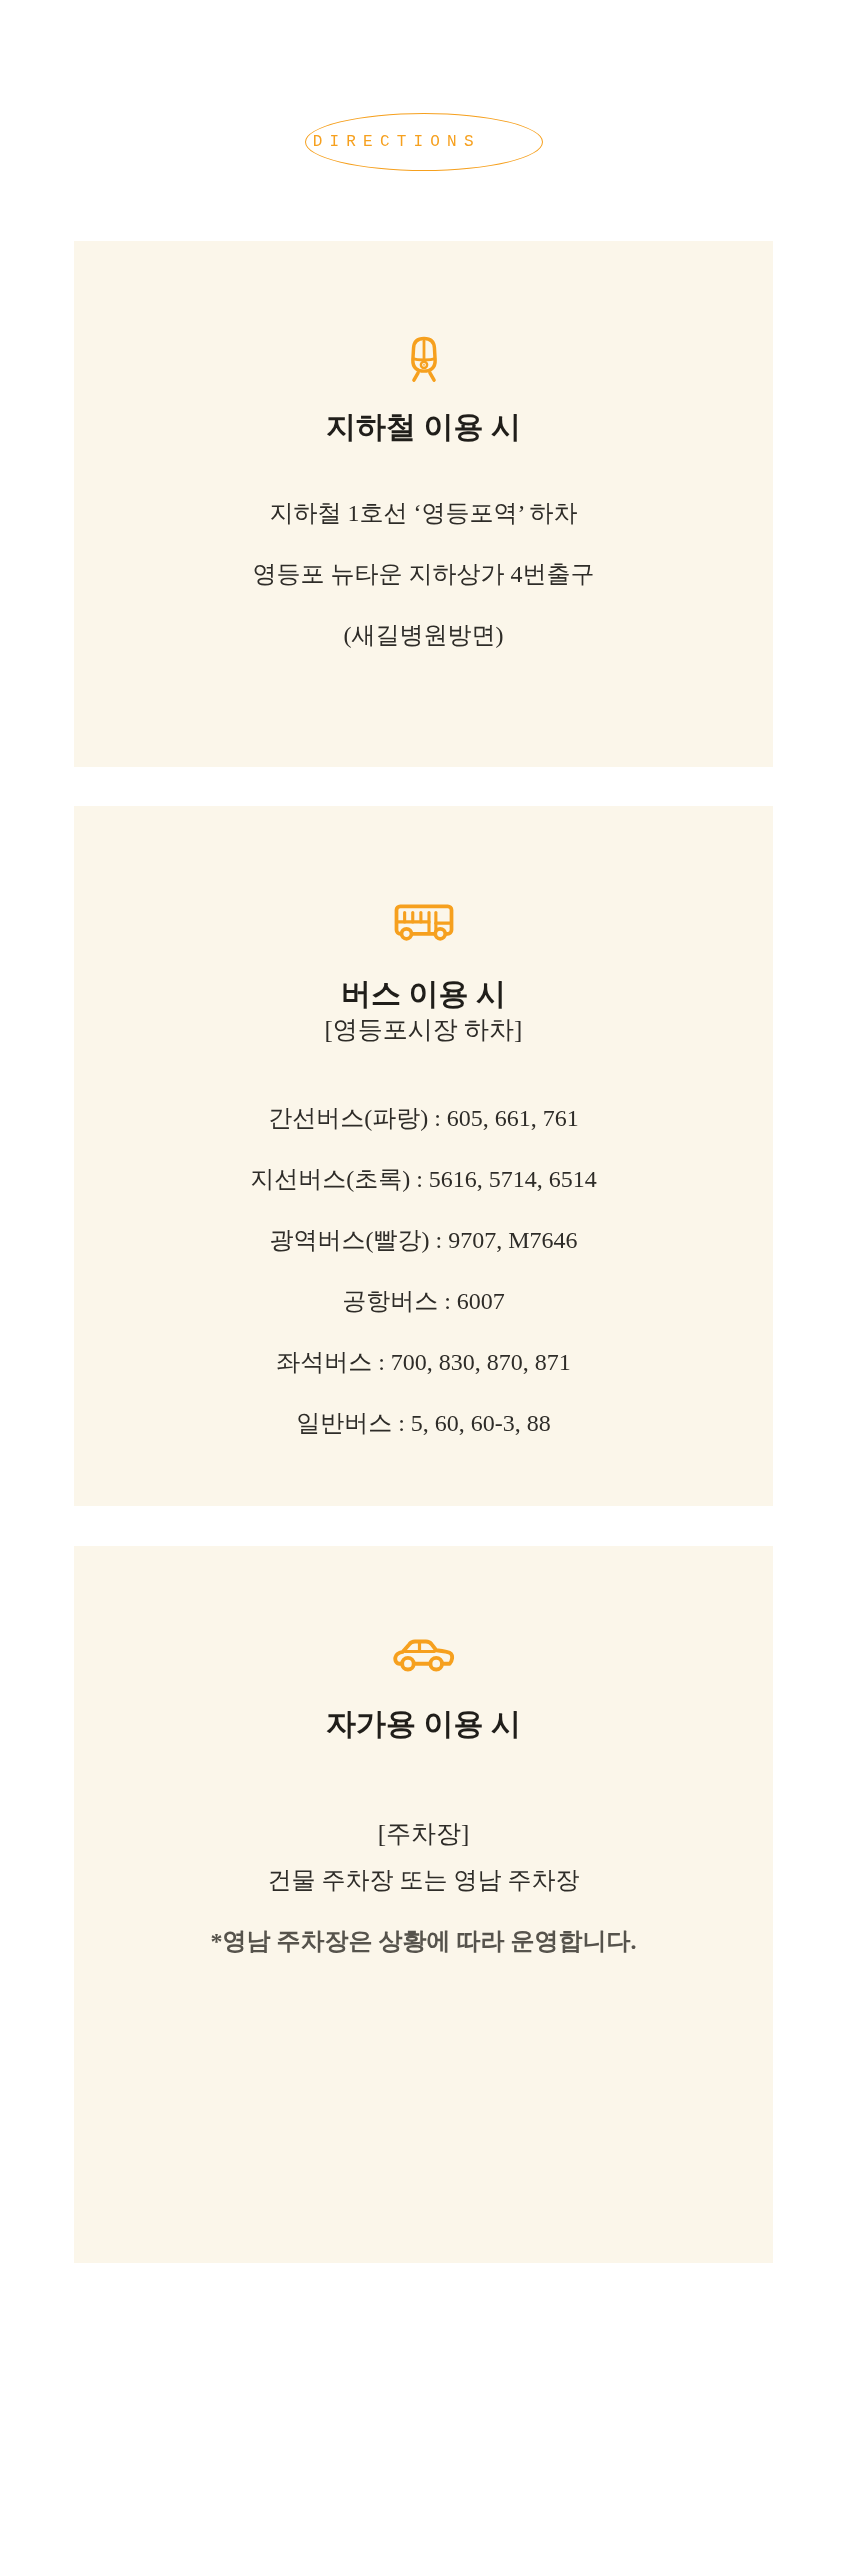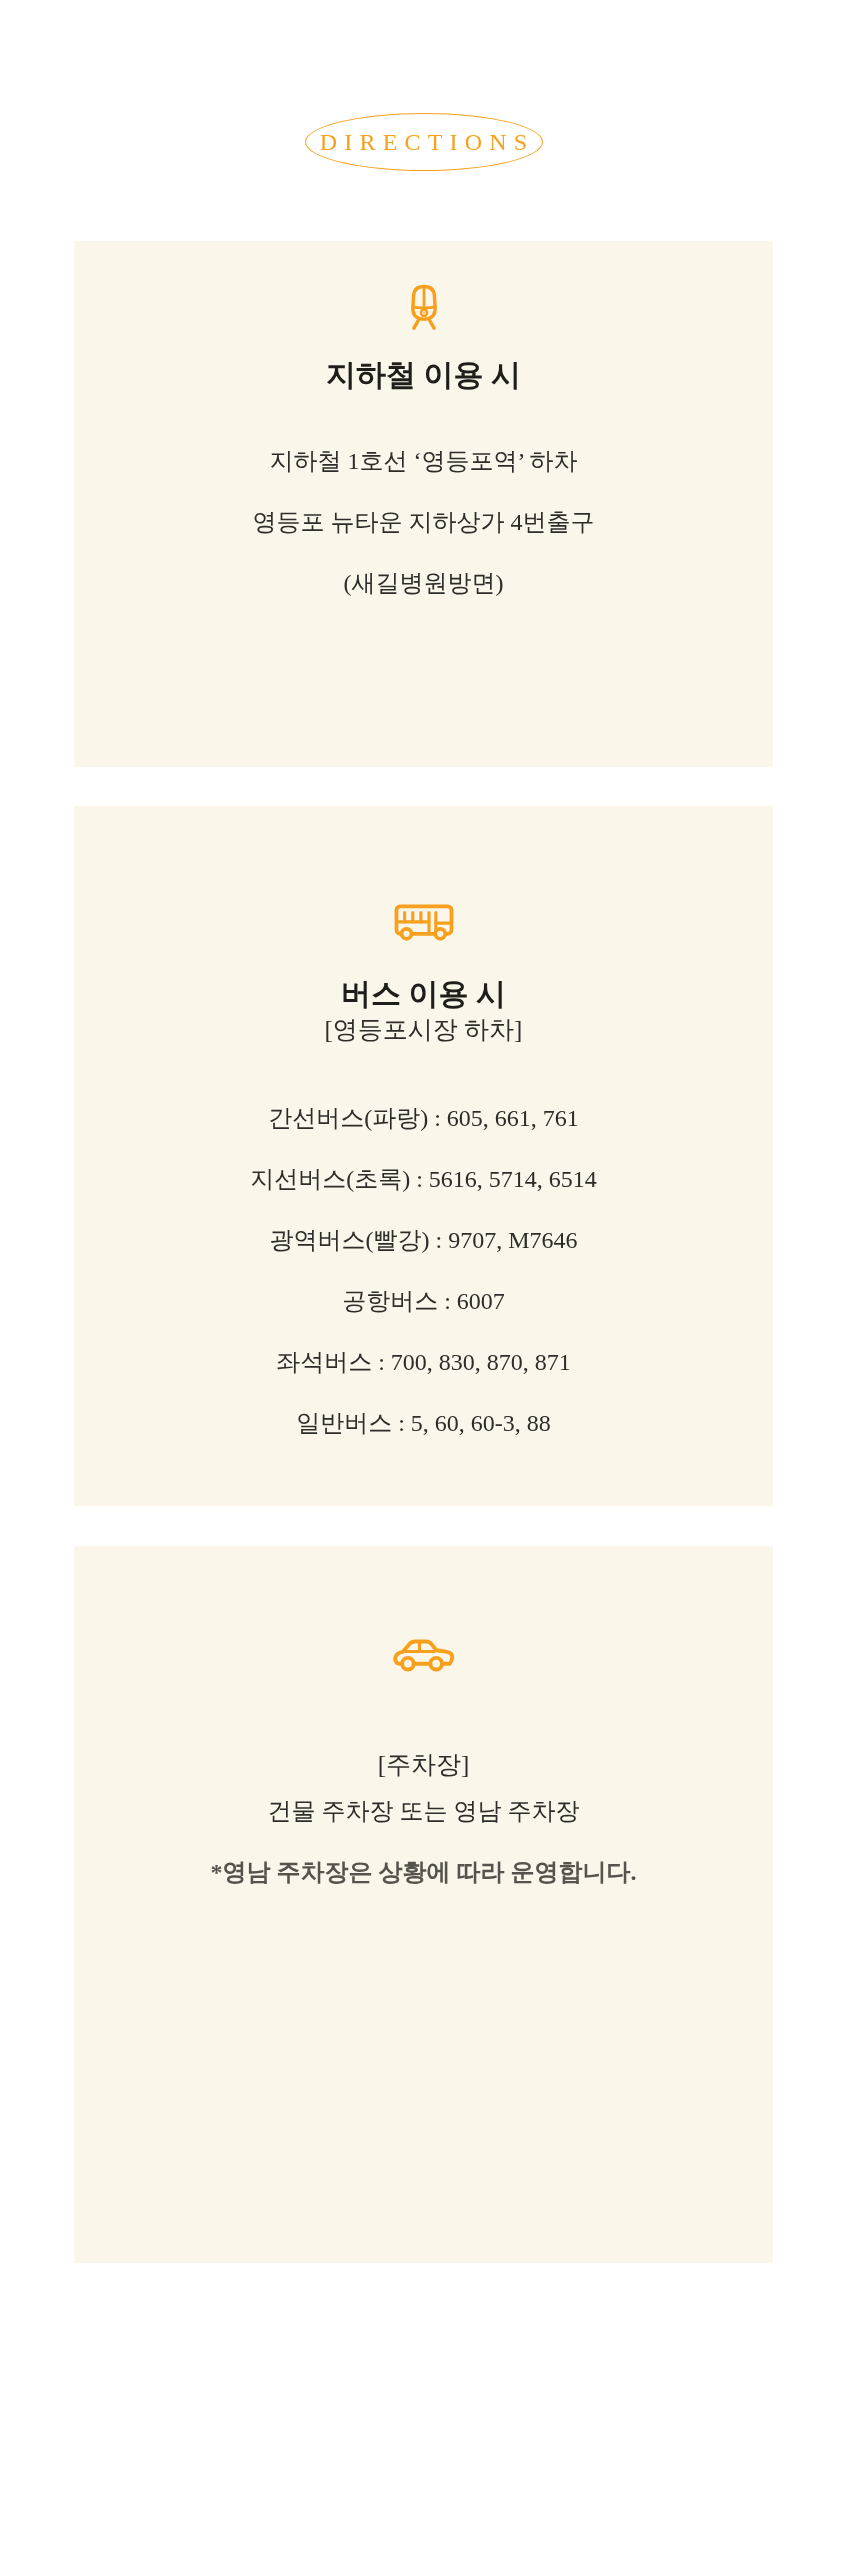--- a/index.html
+++ b/index.html
@@ -20,33 +20,33 @@
     color:var(--text);
   }
   .badge{
     width:238px;
     height:58px;
     margin:113px auto 0;
     border:1.3px solid var(--accent);
     border-radius:50%;
     display:flex;
     align-items:center;
-    justify-content:center;
     color:var(--accent);
-    font-size:24px;
+    font-size:16px;
     letter-spacing:7.2px;
     text-indent:7.2px;
+    font-family:Liberation Mono, monospace;
   }
   .card{
     width:699px;
     margin:0 auto;
     background:var(--card-bg);
     text-align:center;
   }
-  .card-subway{margin-top:70px;height:526px;padding-top:40px;}
+  .card-subway{margin-top:70px;height:526px;padding-top:92px;}
   .card-bus{margin-top:39px;height:700px;padding-top:97px;}
   .card-car{margin-top:40px;height:717px;padding-top:92px;}
   .icon-wrap{display:flex;justify-content:center;}
   .icon-wrap svg{display:block;}
   .card-title{
     color:var(--title);
     font-size:30px;
     font-weight:700;
     line-height:39px;
   }
@@ -139,19 +139,20 @@
 <section class="card card-car">
   <div class="icon-wrap">
     <svg width="62" height="36" viewBox="0 0 96 56">
       <path class="stroke" stroke-width="6" d="M10 40 C5 40 2.5 35 3.5 30 C4.5 25 9 22.5 15 21.5 L25 10 C27 7.2 30 5.5 34 5.5 L51 5.5 C55 5.5 58 7.2 60 10 L67 19 C77 20 87 21.5 90 24.5 C93 28 92 36 88 40 Z"></path>
       <path class="stroke" stroke-width="5" d="M41 7 V20"></path>
       <path class="stroke" stroke-width="5" d="M19 21 H64"></path>
       <circle class="wheel" stroke-width="6" cx="23" cy="40" r="9"></circle>
       <circle class="wheel" stroke-width="6" cx="67" cy="40" r="9"></circle>
     </svg>
   </div>
+  <h2 class="card-title">자가용 이용 시</h2>
   <div class="body-lines">
   </div>
   <div class="parking-heading">[주차장]</div>
   <div class="line">건물 주차장 또는 영남 주차장</div>
   <div class="footnote">*영남 주차장은 상황에 따라 운영합니다.</div>
 </section>
 
 
 </body></html>

